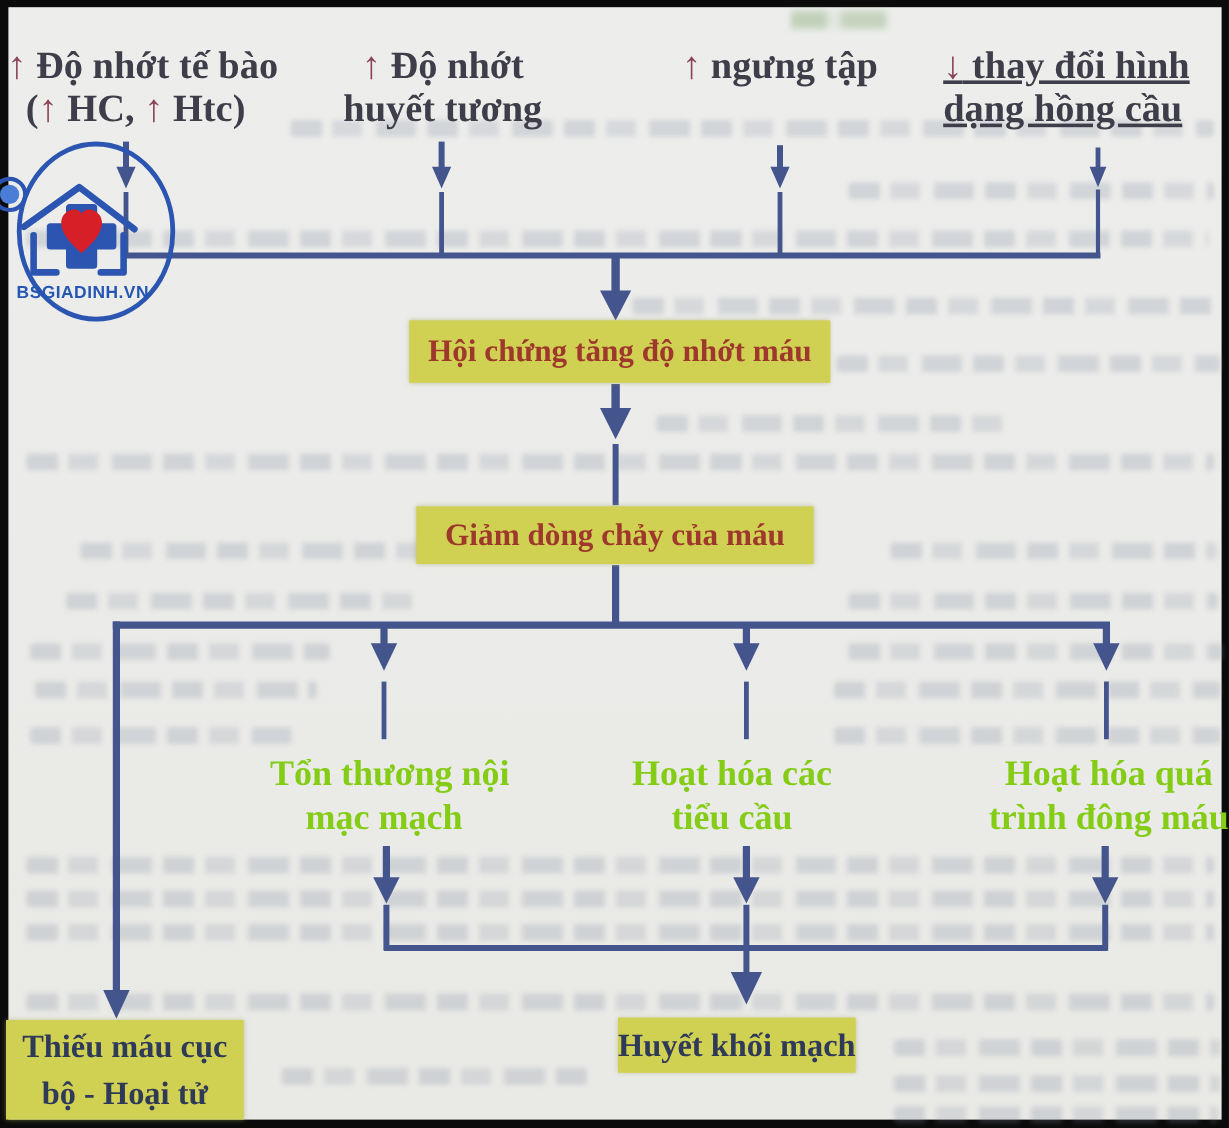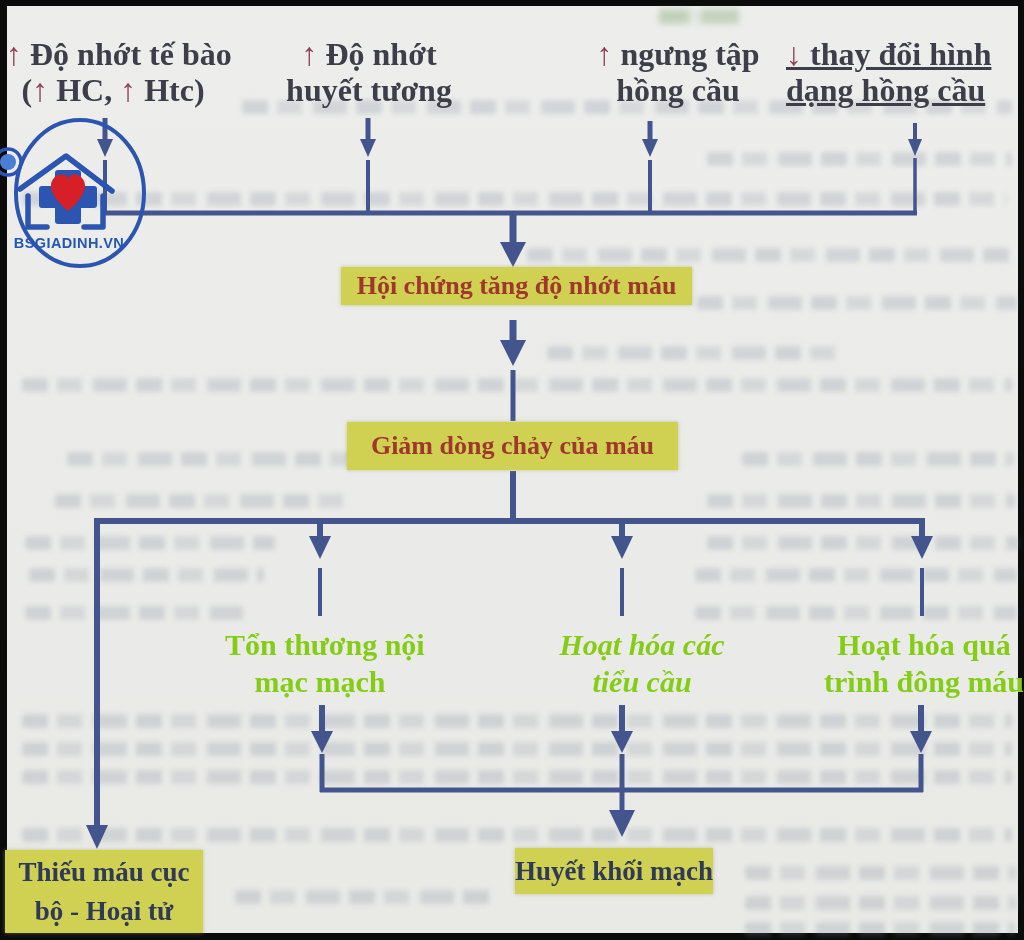--- a/index.html
+++ b/index.html
@@ -142,39 +142,38 @@
  <div class="cause" style="left:6px;top:36px;width:214px;">
    <div><span class="up">↑</span> <span>Độ nhớt tế bào</span></div>
    <div><span>(</span><span class="up">↑</span><span> HC, </span><span class="up">↑</span><span> Htc)</span></div>
  </div>
 
  <div class="cause" style="left:278px;top:36px;width:182px;">
    <div><span class="up">↑</span> <span>Độ nhớt</span></div>
    <div>huyết tương</div>
  </div>
 
- <div class="cause" style="left:584px;top:36px;width:188px;">
+ <div class="cause" style="left:556px;top:36px;width:188px;">
    <div><span class="up">↑</span> <span>ngưng tập</span></div>
-   <div>hồng cầu</div>
  </div>
 
  <div class="cause" style="left:786px;top:36px;width:192px;text-decoration:underline;">
    <div><span class="dn">↓</span> <span>thay đổi hình</span></div>
    <div>dạng hồng cầu</div>
  </div>
 
- <div class="ybox red" style="left:341px;top:267px;width:351px;height:38px;font-size:26px;">Hội chứng tăng độ nhớt máu</div>
+ <div class="ybox red" style="left:341px;top:267px;width:351px;height:52px;font-size:26px;">Hội chứng tăng độ nhớt máu</div>
 
  <div class="ybox red" style="left:347px;top:422px;width:331px;height:48px;font-size:26px;">Giảm dòng chảy của máu</div>
 
  <div class="effect" style="left:225px;top:626px;width:190px;">
    <div>Tổn thương nội</div>
    <div>mạc mạch</div>
  </div>
- <div class="effect" style="left:547px;top:626px;width:190px;font-style:italic;">
+ <div class="effect" style="left:515px;top:626px;width:190px;">
    <div>Hoạt hóa các</div>
    <div>tiểu cầu</div>
  </div>
  <div class="effect" style="left:824px;top:626px;width:200px;font-family:Liberation Serif, serif;">
    <div>Hoạt hóa quá</div>
    <div>trình đông máu</div>
  </div>
 
  <div class="ybox navy" style="left:5px;top:850px;width:198px;height:83px;font-size:27px;line-height:39px;align-items:center;">
    <div>Thiếu máu cục</div>

